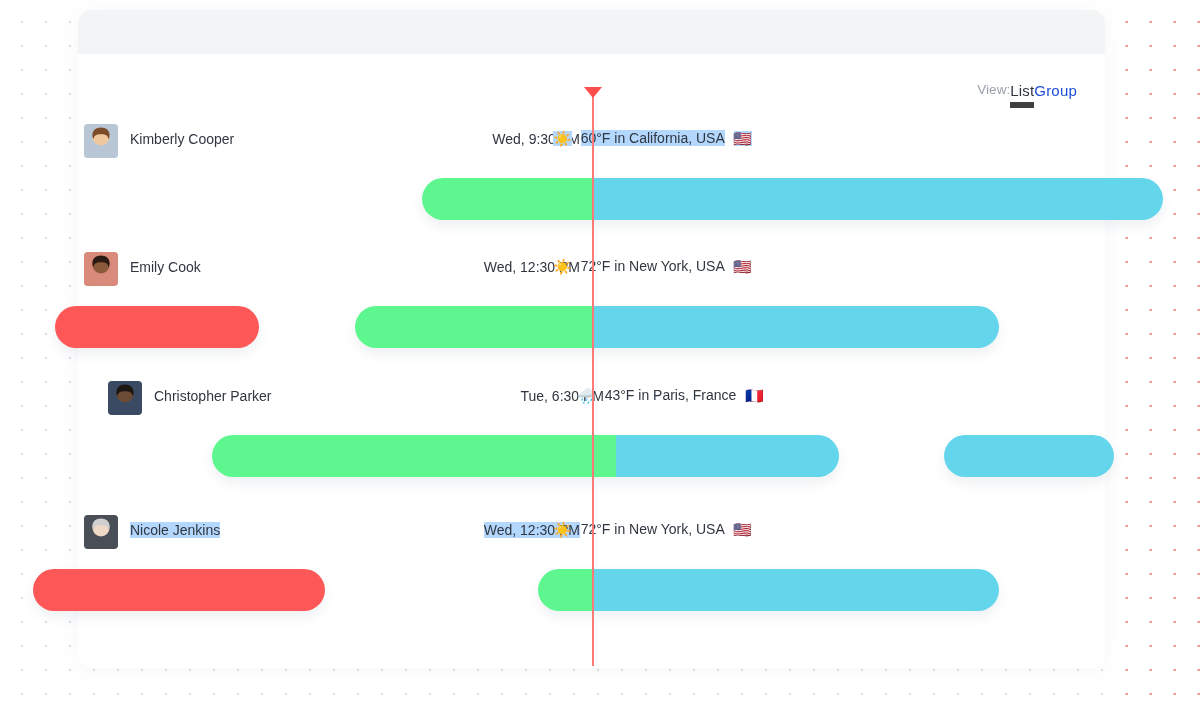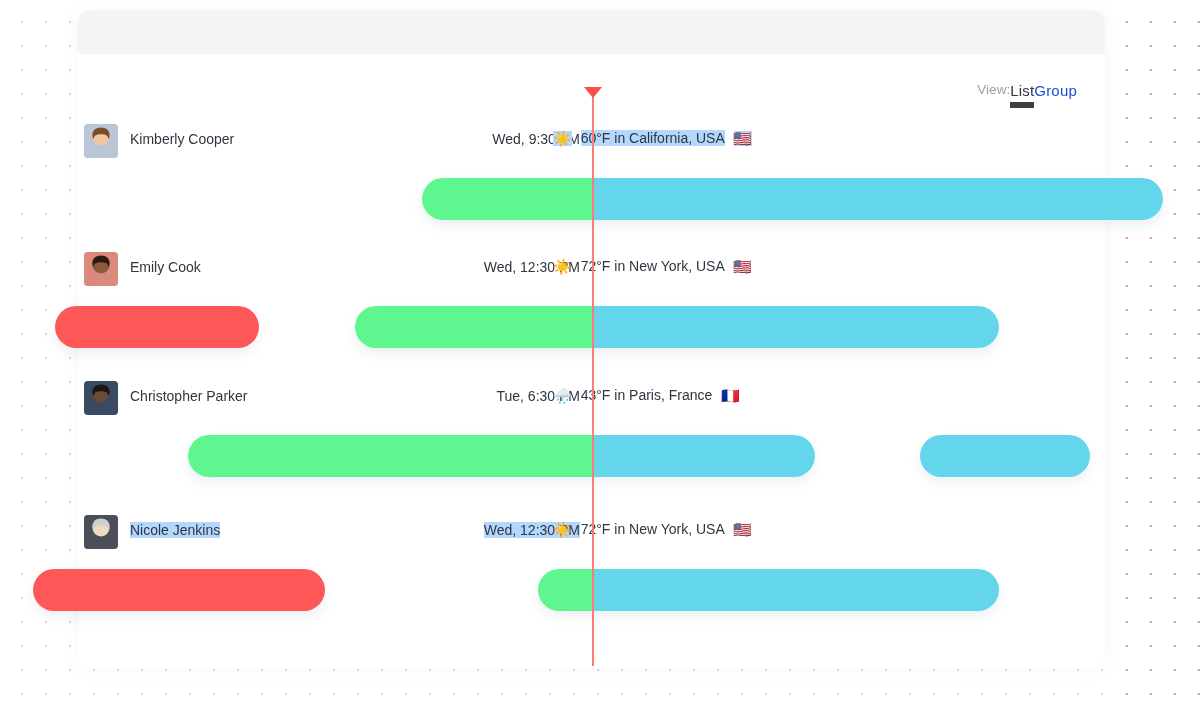--- a/index.html
+++ b/index.html
@@ -224,21 +224,21 @@
         <div class="track">
           <div class="bar" style="left: 55px; width: 204px;">
             <div class="seg red" style="width: 100%;"></div>
           </div>
           <div class="bar" style="left: 355px; width: 644px;">
             <div class="seg green" style="width: 237px;"></div>
             <div class="seg blue" style="width: 407px;"></div>
           </div>
         </div>
       </div>
-      <div class="row" style="top: 381px;">
+      <div class="row" style="top: 381px; padding-left: 24px;">
         <div class="row-head">
           <div class="avatar">
             <svg viewBox="0 0 34 34" xmlns="http://www.w3.org/2000/svg">
               <rect width="34" height="34" fill="#3b4a63"></rect>
               <circle cx="17" cy="13" r="8.5" fill="#6b4a36"></circle>
               <path d="M17 3.5c5.2 0 8.6 3 8.6 7.6 0 2-.6 3.4-1.2 4.2-.3-3.6-2.2-5-7.4-5s-7.1 1.4-7.4 5c-.6-.8-1.2-2.2-1.2-4.2C8.4 6.5 11.8 3.5 17 3.5z" fill="#1d1713"></path>
               <path d="M5 34c1.6-6.6 6.2-10 12-10s10.4 3.4 12 10z" fill="#3b4a63"></path>
             </svg>
           </div>
           <div class="person-name">Christopher Parker</div>

